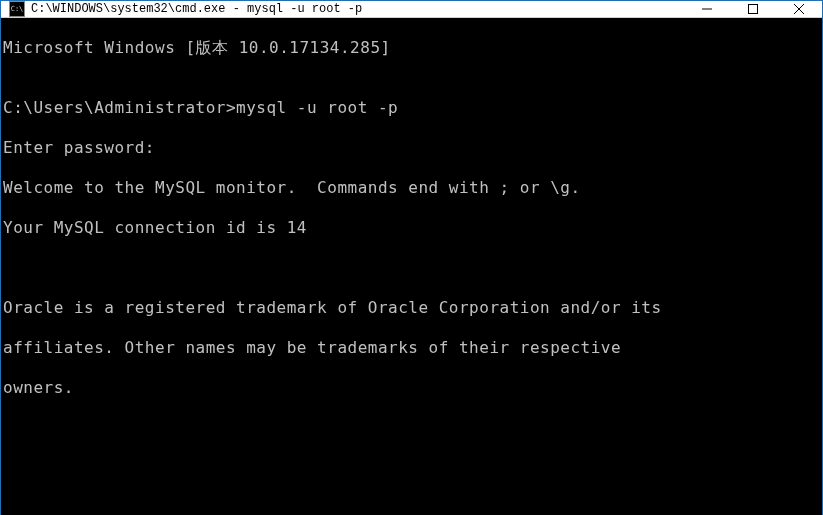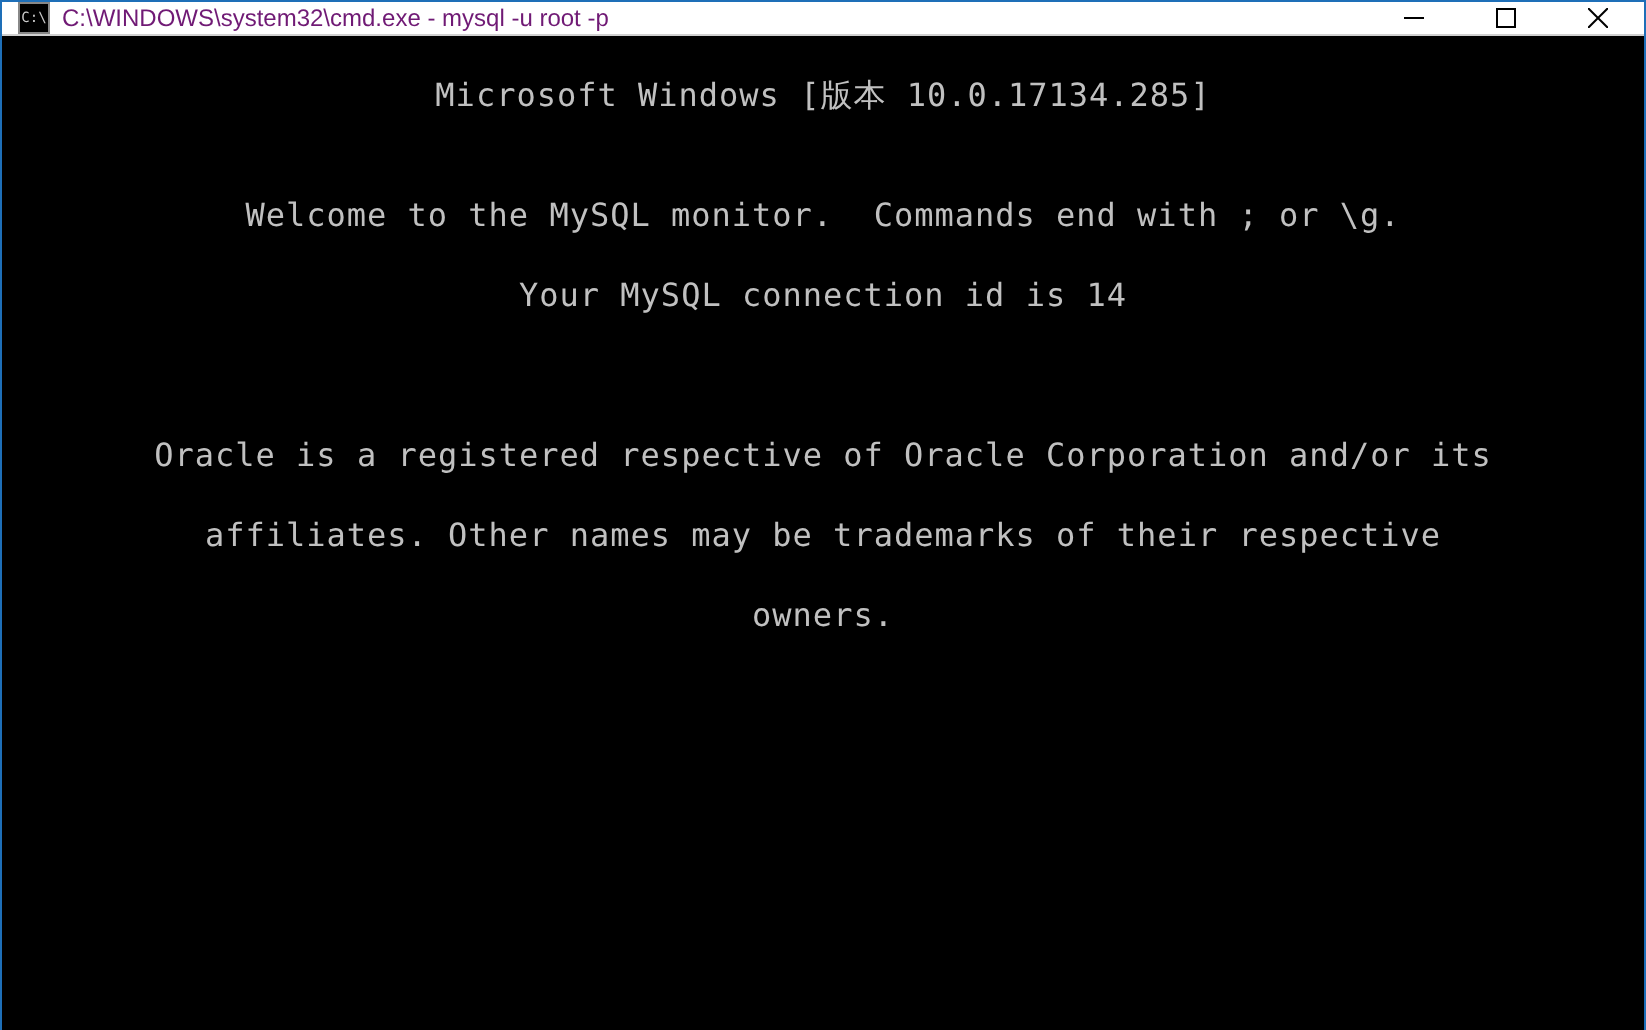--- a/index.html
+++ b/index.html
@@ -1,26 +1,26 @@
 <!DOCTYPE html>
 <html><head>
 <meta charset="utf-8">
 <style>
   * { margin: 0; padding: 0; box-sizing: border-box; }
   html, body { width: 823px; height: 515px; overflow: hidden; font-family: "SimSun", "NSimSun", "Consolas", monospace; }
   .window { width: 823px; height: 515px; border: 1px solid #1e6fb8; display: flex; flex-direction: column; background: #fff; }
   .titlebar { height: 31px; background: #ffffff; display: flex; align-items: center; border-bottom: 1px solid #d0d0d0; }
   .titlebar-icon { width: 16px; height: 16px; margin-left: 8px; margin-right: 6px; background: #000; border: 1px solid #888; position: relative; display: flex; align-items: center; justify-content: center; }
   .titlebar-icon-inner { color:#ccc; font-size:7px; line-height:7px; font-family:monospace; letter-spacing:0; }
-  .titlebar-title { flex: 1; font-size: 12px; color: #701a75; font-family: Liberation Sans, sans-serif; white-space: nowrap; overflow: hidden; }
+  .titlebar-title { flex: 1; font-size: 12px; color: #000000; font-family: Liberation Mono, monospace; white-space: nowrap; overflow: hidden; }
   .titlebar-buttons { display: flex; height: 100%; }
   .titlebar-btn { width: 46px; height: 100%; display: flex; align-items: center; justify-content: center; }
   .titlebar-btn svg { width: 10px; height: 10px; }
   .console { flex: 1; background: #000; color: #c0c0c0; font-size: 16px; line-height: 20px; padding: 0 2px; position: relative; white-space: pre; letter-spacing: 0.5px; }
-  .console-line { white-space: pre; text-align: center; }
+  .console-line { white-space: pre; }
 </style>
 </head>
 <body>
 
 <div class="window">
 
   <div class="titlebar">
     <div class="titlebar-icon">
         <span class="titlebar-icon-inner">C:\</span>
       </div>
@@ -41,25 +41,27 @@
             <line x1="0" y1="0" x2="10" y2="10" stroke="#000" stroke-width="1"></line>
             <line x1="10" y1="0" x2="0" y2="10" stroke="#000" stroke-width="1"></line>
           </svg>
       </div>
     </div>
   </div>
 
   <div class="console">
 <div class="console-line">Microsoft Windows [版本 10.0.17134.285]</div>
 <div class="console-line"></div>
+<div class="console-line"><span>C:\Users\Administrator&gt;</span><span>mysql -u root -p</span></div>
+<div class="console-line">Enter password:</div>
 <div class="console-line">Welcome to the MySQL monitor.  Commands end with ; or \g.</div>
 <div class="console-line">Your MySQL connection id is 14</div>
 <div class="console-line"></div>
 <div class="console-line"></div>
-<div class="console-line">Oracle is a registered respective of Oracle Corporation and/or its</div>
+<div class="console-line">Oracle is a registered trademark of Oracle Corporation and/or its</div>
 <div class="console-line">affiliates. Other names may be trademarks of their respective</div>
 <div class="console-line">owners.</div>
 <div class="console-line"></div>
 
 <div class="console-line"></div>
 
 
 
 
 

